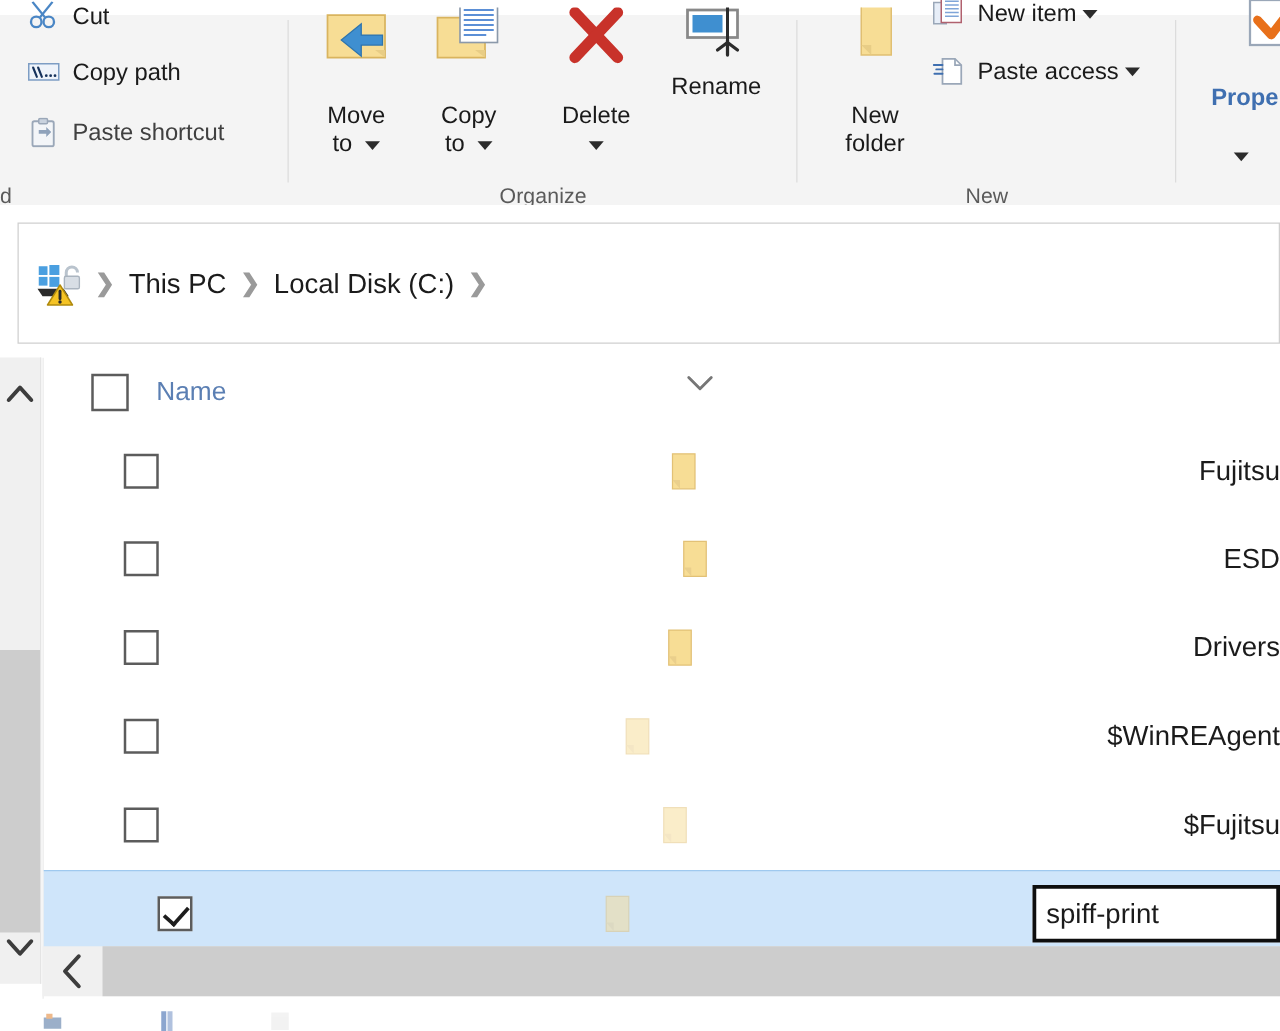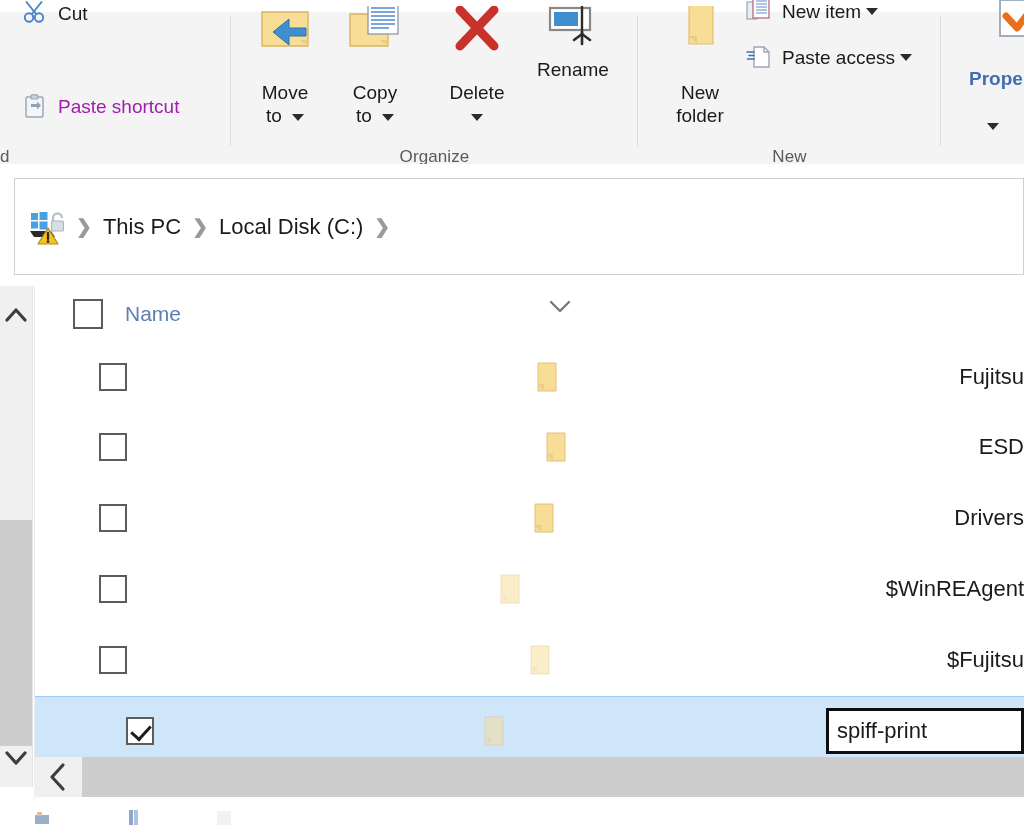--- a/index.html
+++ b/index.html
@@ -53,21 +53,21 @@
   
   .small-cmd {
     position: absolute;
     display: flex;
     align-items: center;
     height: 30px;
     font-size: 19px;
     color: #1a1a1a;
     white-space: nowrap;
   }
-  .small-cmd.disabled { color: #a21caf; }
+  .small-cmd.disabled { color: #404040; }
   .small-cmd .sc-ico {
     width: 26px; height: 24px;
     margin-right: 10px;
     position: relative;
     flex: 0 0 auto;
   }
   .small-cmd .sc-label { line-height: 1; }
 
   
   .big-cmd {
@@ -311,20 +311,37 @@
               <circle cx="7" cy="16.5" r="4.2"></circle>
               <circle cx="17" cy="16.5" r="4.2"></circle>
               <path d="M9.5 13.5 L20 0.5"></path>
               <path d="M14.5 13.5 L4 0.5"></path>
             </g>
           </svg>
         </span>
         <span class="sc-label">Cut</span>
       </div>
 
+      <div class="small-cmd" style="left:22px; top:31px;">
+        <span class="sc-ico">
+          <svg viewBox="0 0 26 24" width="26" height="24">
+            <rect x="1" y="5" width="24" height="13" fill="#eef3fa" stroke="#7d9dc4" stroke-width="1.2"></rect>
+            <g stroke="#16325c" stroke-width="1.7" stroke-linecap="round">
+              <path d="M4.5 8 L7.5 15.5"></path>
+              <path d="M8.5 8 L11.5 15.5"></path>
+            </g>
+            <g fill="#16325c">
+              <circle cx="15" cy="14.5" r="1.1"></circle>
+              <circle cx="18.5" cy="14.5" r="1.1"></circle>
+              <circle cx="22" cy="14.5" r="1.1"></circle>
+            </g>
+          </svg>
+        </span>
+        <span class="sc-label">Copy path</span>
+      </div>
 
       <div class="small-cmd disabled" style="left:22px; top:79px;">
         <span class="sc-ico">
           <svg viewBox="0 0 26 24" width="26" height="24">
             <rect x="4" y="3" width="17" height="20" rx="1.5" fill="#f3f5f8" stroke="#9aa7b8" stroke-width="1.5"></rect>
             <rect x="9" y="0.8" width="7" height="4.2" rx="1" fill="#c9d2de" stroke="#9aa7b8" stroke-width="1.2"></rect>
             <path d="M9 10 h6 v-2.5 l4 4 -4 4 V13 h-6 z" fill="#8fa2bb"></path>
           </svg>
         </span>
         <span class="sc-label">Paste shortcut</span>

